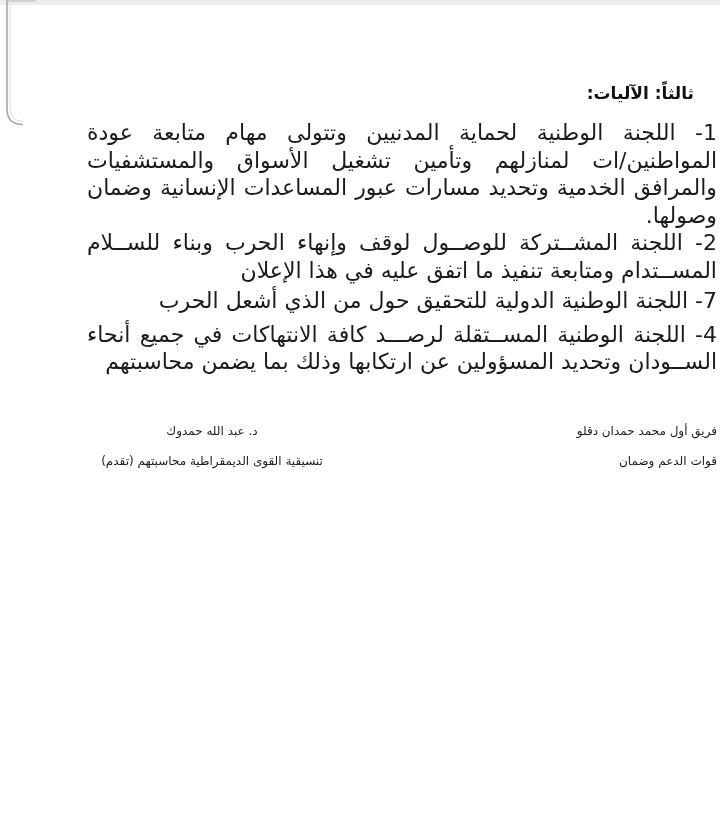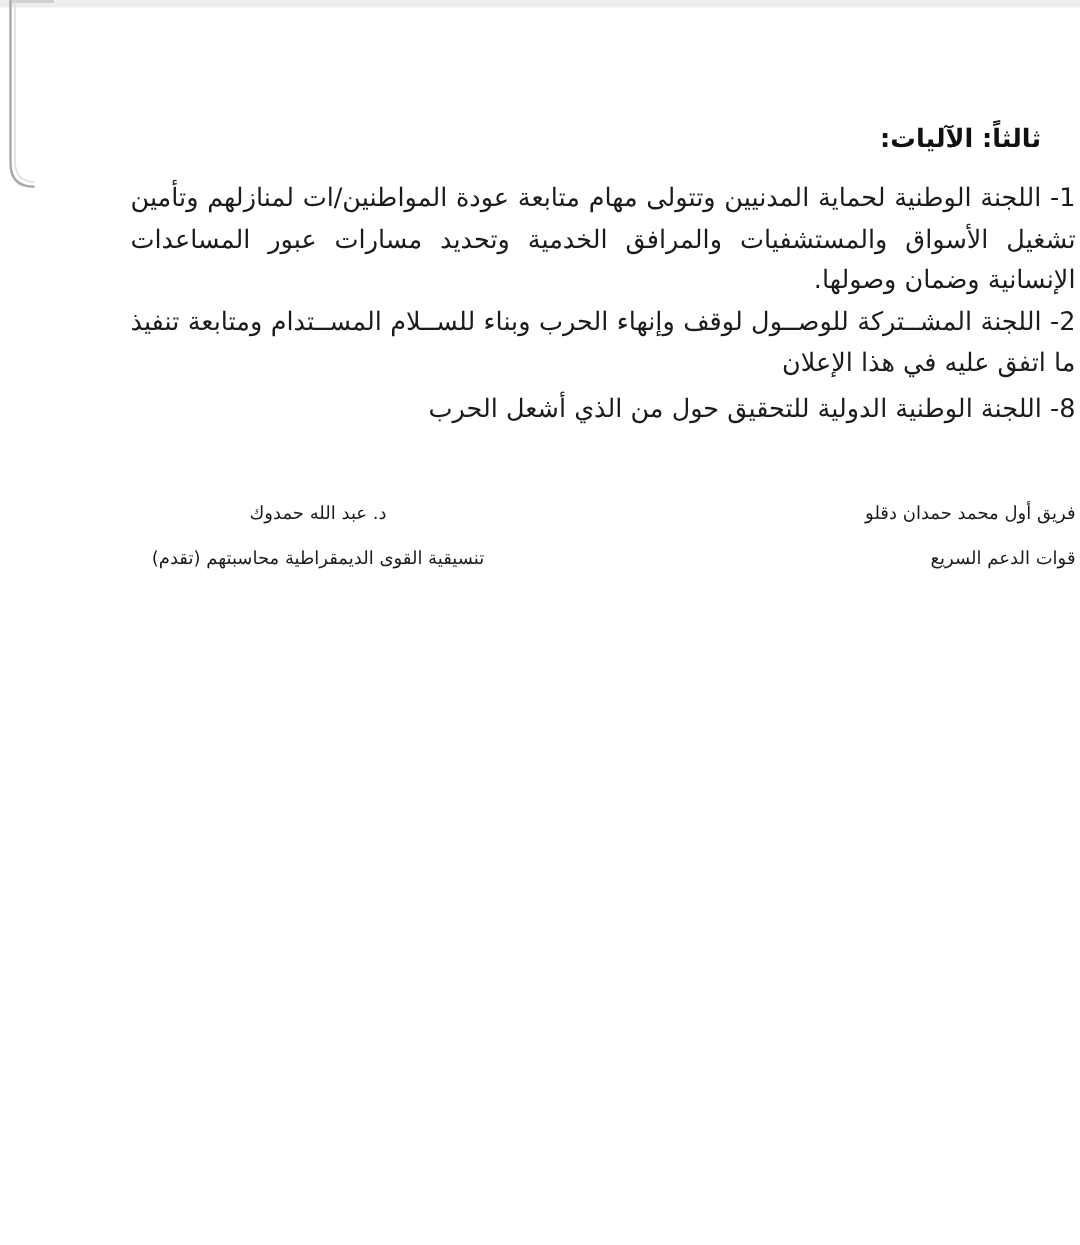--- a/index.html
+++ b/index.html
@@ -51,21 +51,21 @@
     text-align: right;
     color: #111111;
   }
 
   .items {
     margin: 15px 30px 0 60px;
   }
 
   .item {
     margin: 0;
-    font-size: 17px;
+    font-size: 22px;
     line-height: 27.5px;
     text-align: justify;
     color: #1b1b1b;
   }
   .item-2 { margin-top: 0; }
   .item-3 { margin-top: 3px; }
   .item-4 { margin-top: 6px; }
 
   .signatures {
     margin: 40px 30px 0 0;
@@ -100,27 +100,28 @@
     <path d="M10 0 L10 107 Q10 121 23 121.5" fill="none" stroke="#dcdcdc" stroke-width="1"></path>
   </svg>
 
   <div class="doc">
 
     <h2 class="heading">ثالثاً: الآليات:</h2>
 
     <div class="items">
       <p class="item item-1">1- اللجنة الوطنية لحماية المدنيين وتتولى مهام متابعة عودة المواطنين/ات لمنازلهم وتأمين تشغيل الأسواق والمستشفيات والمرافق الخدمية وتحديد مسارات عبور المساعدات الإنسانية وضمان وصولها.</p>
       <p class="item item-2">2- اللجنة المشــتركة للوصــول لوقف وإنهاء الحرب وبناء للســلام المســتدام ومتابعة تنفيذ ما اتفق عليه في هذا الإعلان</p>
-      <p class="item item-3">8- اللجنة الوطنية الدولية للتحقيق حول من الذي أشعل الحرب</p>
+      <p class="item item-3">7- اللجنة الوطنية الدولية للتحقيق حول من الذي أشعل الحرب</p>
+      <p class="item item-4">4- اللجنة الوطنية المســتقلة لرصـــد كافة الانتهاكات في جميع أنحاء الســودان وتحديد المسؤولين عن ارتكابها وذلك بما يضمن محاسبتهم</p>
     </div>
 
     <div class="signatures">
       <div class="sig-col sig-right">
         <div class="sig-line">فريق أول محمد حمدان دقلو</div>
-        <div class="sig-line">قوات الدعم السريع</div>
+        <div class="sig-line">قوات الدعم وضمان</div>
       </div>
       <div class="sig-col sig-left">
         <div class="sig-line">د. عبد الله حمدوك</div>
         <div class="sig-line">تنسيقية القوى الديمقراطية محاسبتهم (تقدم)</div>
       </div>
     </div>
 
   </div>
 </div>
 

